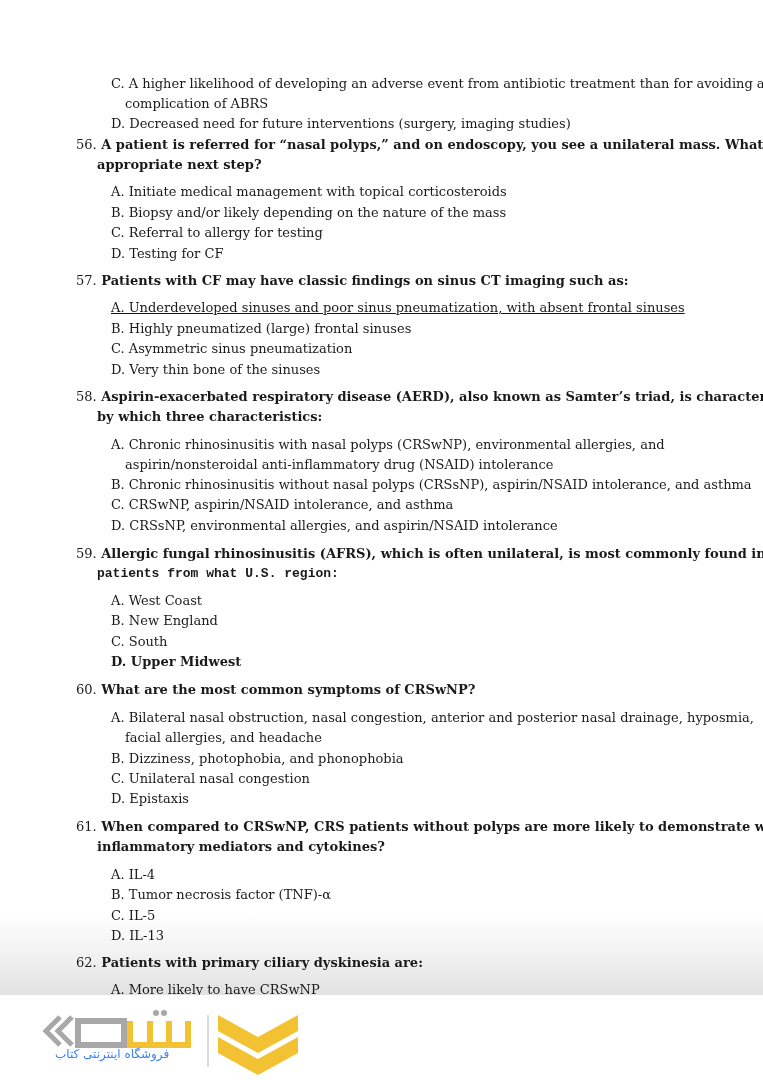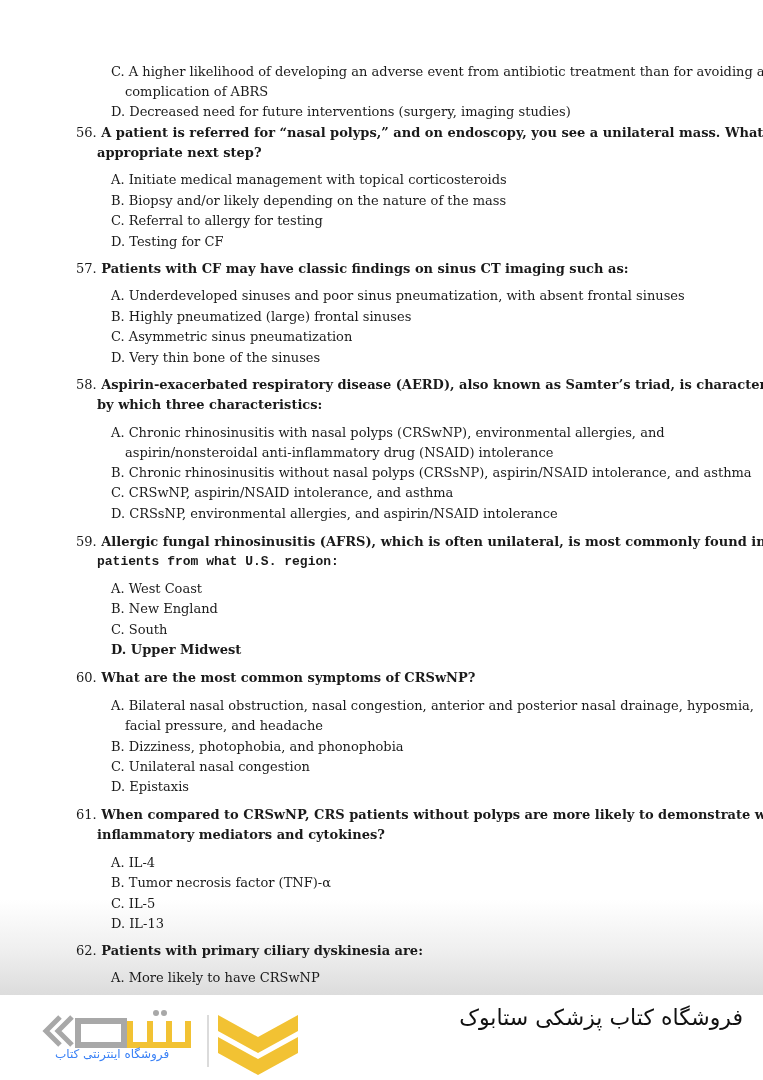--- a/index.html
+++ b/index.html
@@ -1,18 +1,18 @@
 <!DOCTYPE html>
 <html><head>
 <meta charset="utf-8">
 <style>
   html, body { margin:0; padding:0; }
   body { width:763px; height:1080px; background:#fff; position:relative; overflow:hidden;
          font-family:"DejaVu Serif","Liberation Serif",serif; color:#1a1a1a; }
-  .page { position:absolute; left:0; top:0; width:763px; height:995px;
+  .page { position:absolute; left:0; top:12px; width:763px; height:995px;
           background:linear-gradient(to bottom,#ffffff 0px,#ffffff 900px,#efefef 950px,#dcdcdc 995px); }
   .content { position:absolute; left:0; top:0; width:763px; }
   .line { position:absolute; font-size:13px; line-height:20px; white-space:nowrap; }
   .q { font-weight:bold; }
   .num { font-weight:normal; }
   .footer { position:absolute; left:0; top:995px; width:763px; height:85px; background:#fff; }
   .fa { position:absolute; right:20px; top:10px; font-family:"DejaVu Sans",sans-serif; font-size:22px; color:#111; direction:rtl; }
   .url { position:absolute; right:12px; top:42px; font-family:"DejaVu Sans",sans-serif; font-size:24px; letter-spacing:7px; color:#111; }
   .url .hl { color:#f2c233; }
   .logo { position:absolute; left:38px; top:12px; width:260px; height:70px; }
@@ -26,40 +26,40 @@
       <div class="line" style="left: 111px; top: 62px;"><span>C. A higher likelihood of developing an adverse event from antibiotic treatment than for avoiding a</span></div>
       <div class="line" style="left: 125px; top: 82px; text-align: center;"><span>complication of ABRS</span></div>
       <div class="line" style="left: 111px; top: 102px;"><span>D. Decreased need for future interventions (surgery, imaging studies)</span></div>
       <div class="line q" style="left: 76px; top: 123px;"><span class="num">56.</span> <span>A patient is referred for “nasal polyps,” and on endoscopy, you see a unilateral mass. What is an</span></div>
       <div class="line q" style="left: 97px; top: 143px;"><span>appropriate next step?</span></div>
       <div class="line" style="left: 111px; top: 170px;"><span>A. Initiate medical management with topical corticosteroids</span></div>
       <div class="line" style="left: 111px; top: 191px;"><span>B. Biopsy and/or likely depending on the nature of the mass</span></div>
       <div class="line" style="left: 111px; top: 211px;"><span>C. Referral to allergy for testing</span></div>
       <div class="line" style="left: 111px; top: 232px;"><span>D. Testing for CF</span></div>
       <div class="line q" style="left: 76px; top: 259px;"><span class="num">57.</span> <span>Patients with CF may have classic findings on sinus CT imaging such as:</span></div>
-      <div class="line" style="left: 111px; top: 286px;"><span>A. Underdeveloped sinuses and poor sinus pneumatization, with absent frontal sinuses</span></div>
+      <div class="line" style="left: 111px; top: 286px; text-decoration: underline;"><span>A. Underdeveloped sinuses and poor sinus pneumatization, with absent frontal sinuses</span></div>
       <div class="line" style="left: 111px; top: 307px;"><span>B. Highly pneumatized (large) frontal sinuses</span></div>
       <div class="line" style="left: 111px; top: 327px;"><span>C. Asymmetric sinus pneumatization</span></div>
       <div class="line" style="left: 111px; top: 348px;"><span>D. Very thin bone of the sinuses</span></div>
       <div class="line q" style="left: 76px; top: 375px;"><span class="num">58.</span> <span>Aspirin-exacerbated respiratory disease (AERD), also known as Samter’s triad, is characterized</span></div>
       <div class="line q" style="left: 97px; top: 395px;"><span>by which three characteristics:</span></div>
       <div class="line" style="left: 111px; top: 423px;"><span>A. Chronic rhinosinusitis with nasal polyps (CRSwNP), environmental allergies, and</span></div>
       <div class="line" style="left: 125px; top: 443px;"><span>aspirin/nonsteroidal anti-inflammatory drug (NSAID) intolerance</span></div>
       <div class="line" style="left: 111px; top: 463px;"><span>B. Chronic rhinosinusitis without nasal polyps (CRSsNP), aspirin/NSAID intolerance, and asthma</span></div>
       <div class="line" style="left: 111px; top: 483px;"><span>C. CRSwNP, aspirin/NSAID intolerance, and asthma</span></div>
       <div class="line" style="left: 111px; top: 504px;"><span>D. CRSsNP, environmental allergies, and aspirin/NSAID intolerance</span></div>
       <div class="line q" style="left: 76px; top: 532px;"><span class="num">59.</span> <span>Allergic fungal rhinosinusitis (AFRS), which is often unilateral, is most commonly found in</span></div>
       <div class="line q" style="left: 97px; top: 552px; font-family: Liberation Mono, monospace;"><span>patients from what U.S. region:</span></div>
       <div class="line" style="left: 111px; top: 579px;"><span>A. West Coast</span></div>
       <div class="line" style="left: 111px; top: 599px;"><span>B. New England</span></div>
       <div class="line" style="left: 111px; top: 620px;"><span>C. South</span></div>
       <div class="line" style="left: 111px; top: 640px; font-weight: bold;"><span>D. Upper Midwest</span></div>
       <div class="line q" style="left: 76px; top: 668px;"><span class="num">60.</span> <span>What are the most common symptoms of CRSwNP?</span></div>
       <div class="line" style="left: 111px; top: 696px;"><span>A. Bilateral nasal obstruction, nasal congestion, anterior and posterior nasal drainage, hyposmia,</span></div>
-      <div class="line" style="left: 125px; top: 716px;"><span>facial pressure, and headache</span></div>
+      <div class="line" style="left: 125px; top: 716px;"><span>facial allergies, and headache</span></div>
       <div class="line" style="left: 111px; top: 737px; text-align: center;"><span>B. Dizziness, photophobia, and phonophobia</span></div>
       <div class="line" style="left: 111px; top: 757px;"><span>C. Unilateral nasal congestion</span></div>
       <div class="line" style="left: 111px; top: 777px;"><span>D. Epistaxis</span></div>
       <div class="line q" style="left: 76px; top: 805px;"><span class="num">61.</span> <span>When compared to CRSwNP, CRS patients without polyps are more likely to demonstrate which</span></div>
       <div class="line q" style="left: 97px; top: 825px;"><span>inflammatory mediators and cytokines?</span></div>
       <div class="line" style="left: 111px; top: 853px;"><span>A. IL-4</span></div>
       <div class="line" style="left: 111px; top: 873px;"><span>B. Tumor necrosis factor (TNF)-α</span></div>
       <div class="line" style="left: 111px; top: 894px;"><span>C. IL-5</span></div>
       <div class="line" style="left: 111px; top: 914px;"><span>D. IL-13</span></div>
       <div class="line q" style="left: 76px; top: 941px;"><span class="num">62.</span> <span>Patients with primary ciliary dyskinesia are:</span></div>
@@ -73,14 +73,13 @@
     <polyline points="34,10 20,24 34,38" fill="none" stroke="#a8a8a8" stroke-width="5"></polyline>
     <rect x="40" y="14" width="46" height="24" fill="none" stroke="#a8a8a8" stroke-width="6"></rect>
     <path d="M92 14 V38 H150 V14 M112 14 V38 M131 14 V38" fill="none" stroke="#f2c233" stroke-width="6"></path>
     <circle cx="118" cy="6" r="3" fill="#a8a8a8"></circle>
       <circle cx="126" cy="6" r="3" fill="#a8a8a8"></circle>
     <line x1="170" y1="8" x2="170" y2="60" stroke="#cfcfcf" stroke-width="1.5"></line>
     <polygon points="180,8 220,30 260,8 260,24 220,46 180,24" fill="#f2c233"></polygon>
     <polygon points="180,30 220,52 260,30 260,46 220,68 180,46" fill="#f2c233"></polygon>
   </svg>
   <div class="logo-sub">فروشگاه اینترنتی کتاب</div>
-  <div class="fa">فروشگاه کتاب پزشکی ستابوک</div>
 </div>
 
 </body></html>

